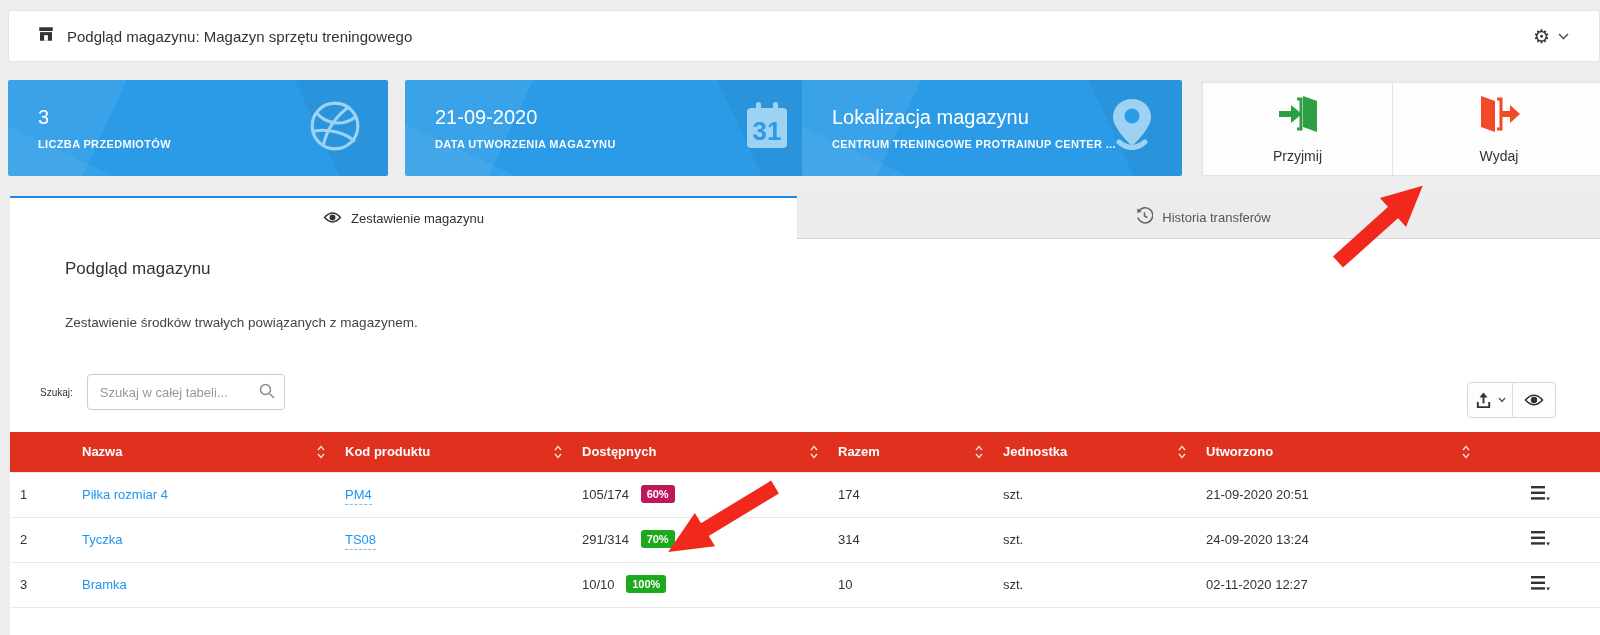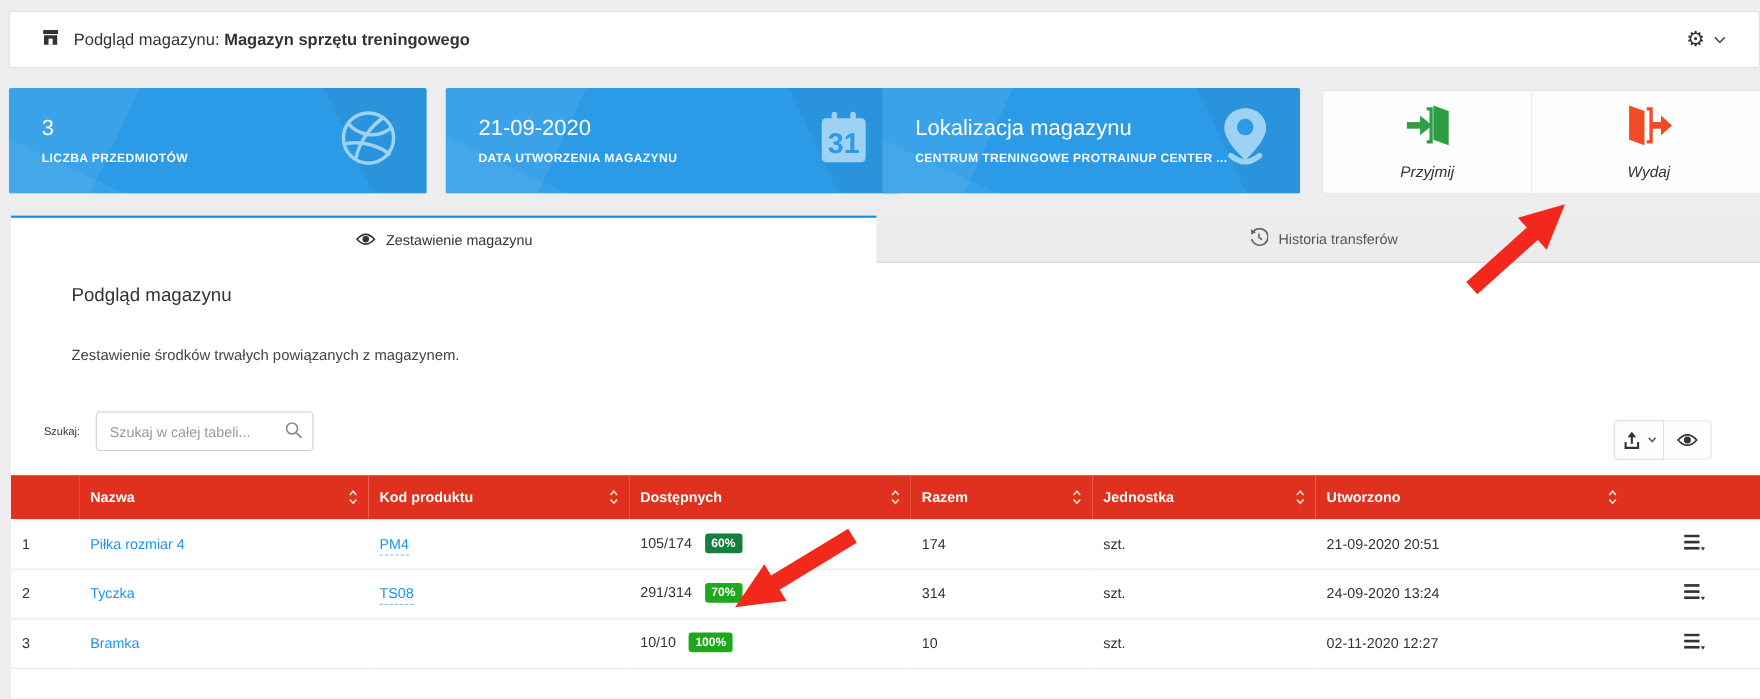--- a/index.html
+++ b/index.html
@@ -3,21 +3,21 @@
 <meta charset="utf-8">
 <style>
   html,body{margin:0;padding:0;background:#ededed;font-family:"Liberation Sans",sans-serif;}
   .stage{position:relative;width:1600px;height:635px;overflow:hidden;background:#ededed;}
 
   
   .topbar{position:absolute;left:8px;top:10px;width:1592px;height:52px;background:#fff;
     border:1px solid #e2e2e2;border-radius:3px;box-sizing:border-box;
     display:flex;align-items:center;padding:0 30px 0 28px;}
   .topbar-title{font-size:15px;color:#333;margin-left:12px;}
-  .topbar-title b{font-weight:bold;}
+  .topbar-title b{font-weight:normal;}
   .topbar-actions{margin-left:auto;display:flex;align-items:center;gap:8px;color:#333;cursor:pointer;}
   .gear{font-size:19px;line-height:1;color:#333;}
 
   
   .card{position:absolute;top:80px;height:96px;border-radius:2px;color:#fff;overflow:hidden;
     background:
       linear-gradient(115deg, rgba(255,255,255,0.07) 0 28%, rgba(255,255,255,0) 28%),
       linear-gradient(245deg, rgba(0,0,0,0.05) 0 22%, rgba(0,0,0,0) 22%),
       linear-gradient(25deg, rgba(255,255,255,0.05) 0 18%, rgba(255,255,255,0) 18%),
       #2b9be7;}
@@ -26,21 +26,21 @@
   .card-3{left:802px;width:380px;}
   .card-text{position:absolute;left:30px;top:50%;transform:translateY(-50%);}
   .card-value{font-size:20px;margin-bottom:9px;}
   .card-label{font-size:11px;font-weight:bold;letter-spacing:.35px;opacity:.96;}
   .card-icon{position:absolute;right:26px;top:50%;transform:translateY(-50%);}
 
   
   .action-card{position:absolute;left:1202px;top:82px;width:404px;height:94px;background:#fdfdfd;
     border:1px solid #e2e2e2;box-sizing:border-box;display:flex;}
   .action-btn{display:flex;flex-direction:column;align-items:center;justify-content:center;gap:11px;
-    cursor:pointer;background:#fdfdfd;border:none;font-style:italic;}
+    cursor:pointer;background:#fdfdfd;border:none;}
   .action-btn.first{width:190px;border-right:1px solid #e4e4e4;}
   .action-btn.second{flex:1;}
   .action-label{font-size:14px;color:#333;}
 
   
   .tab{position:absolute;top:196px;height:43px;box-sizing:border-box;display:flex;align-items:center;
     justify-content:center;gap:9px;font-size:13px;cursor:pointer;}
   .tab-active{left:10px;width:787px;background:#fff;border-top:2px solid #1e88e5;color:#333;}
   .tab-inactive{left:797px;width:813px;background:#ececec;border-bottom:1px solid #d5d5d5;color:#555;}
 
@@ -305,21 +305,21 @@
           <th></th>
         </tr>
       </thead>
       <tbody>
           <tr>
       <td class="c-idx">1</td>
       <td><a class="name-link">Piłka rozmiar 4</a></td>
       <td><a class="code-link">PM4</a></td>
       <td>
         <span>105/174</span>
-        <span class="badge" style="background: #15803d; text-align: right;">60%</span>
+        <span class="badge" style="background: #be185d; text-align: right;">60%</span>
       </td>
       <td>174</td>
       <td>szt.</td>
       <td>21-09-2020 20:51</td>
       <td class="c-act">
         <span class="menu-btn">
           <svg width="19" height="15" viewBox="0 0 19 15" fill="#333">
             <rect x="0" y="0" width="14" height="2.4"></rect>
             <rect x="0" y="5.6" width="14" height="2.4"></rect>
             <rect x="0" y="11.2" width="14" height="2.4"></rect>

